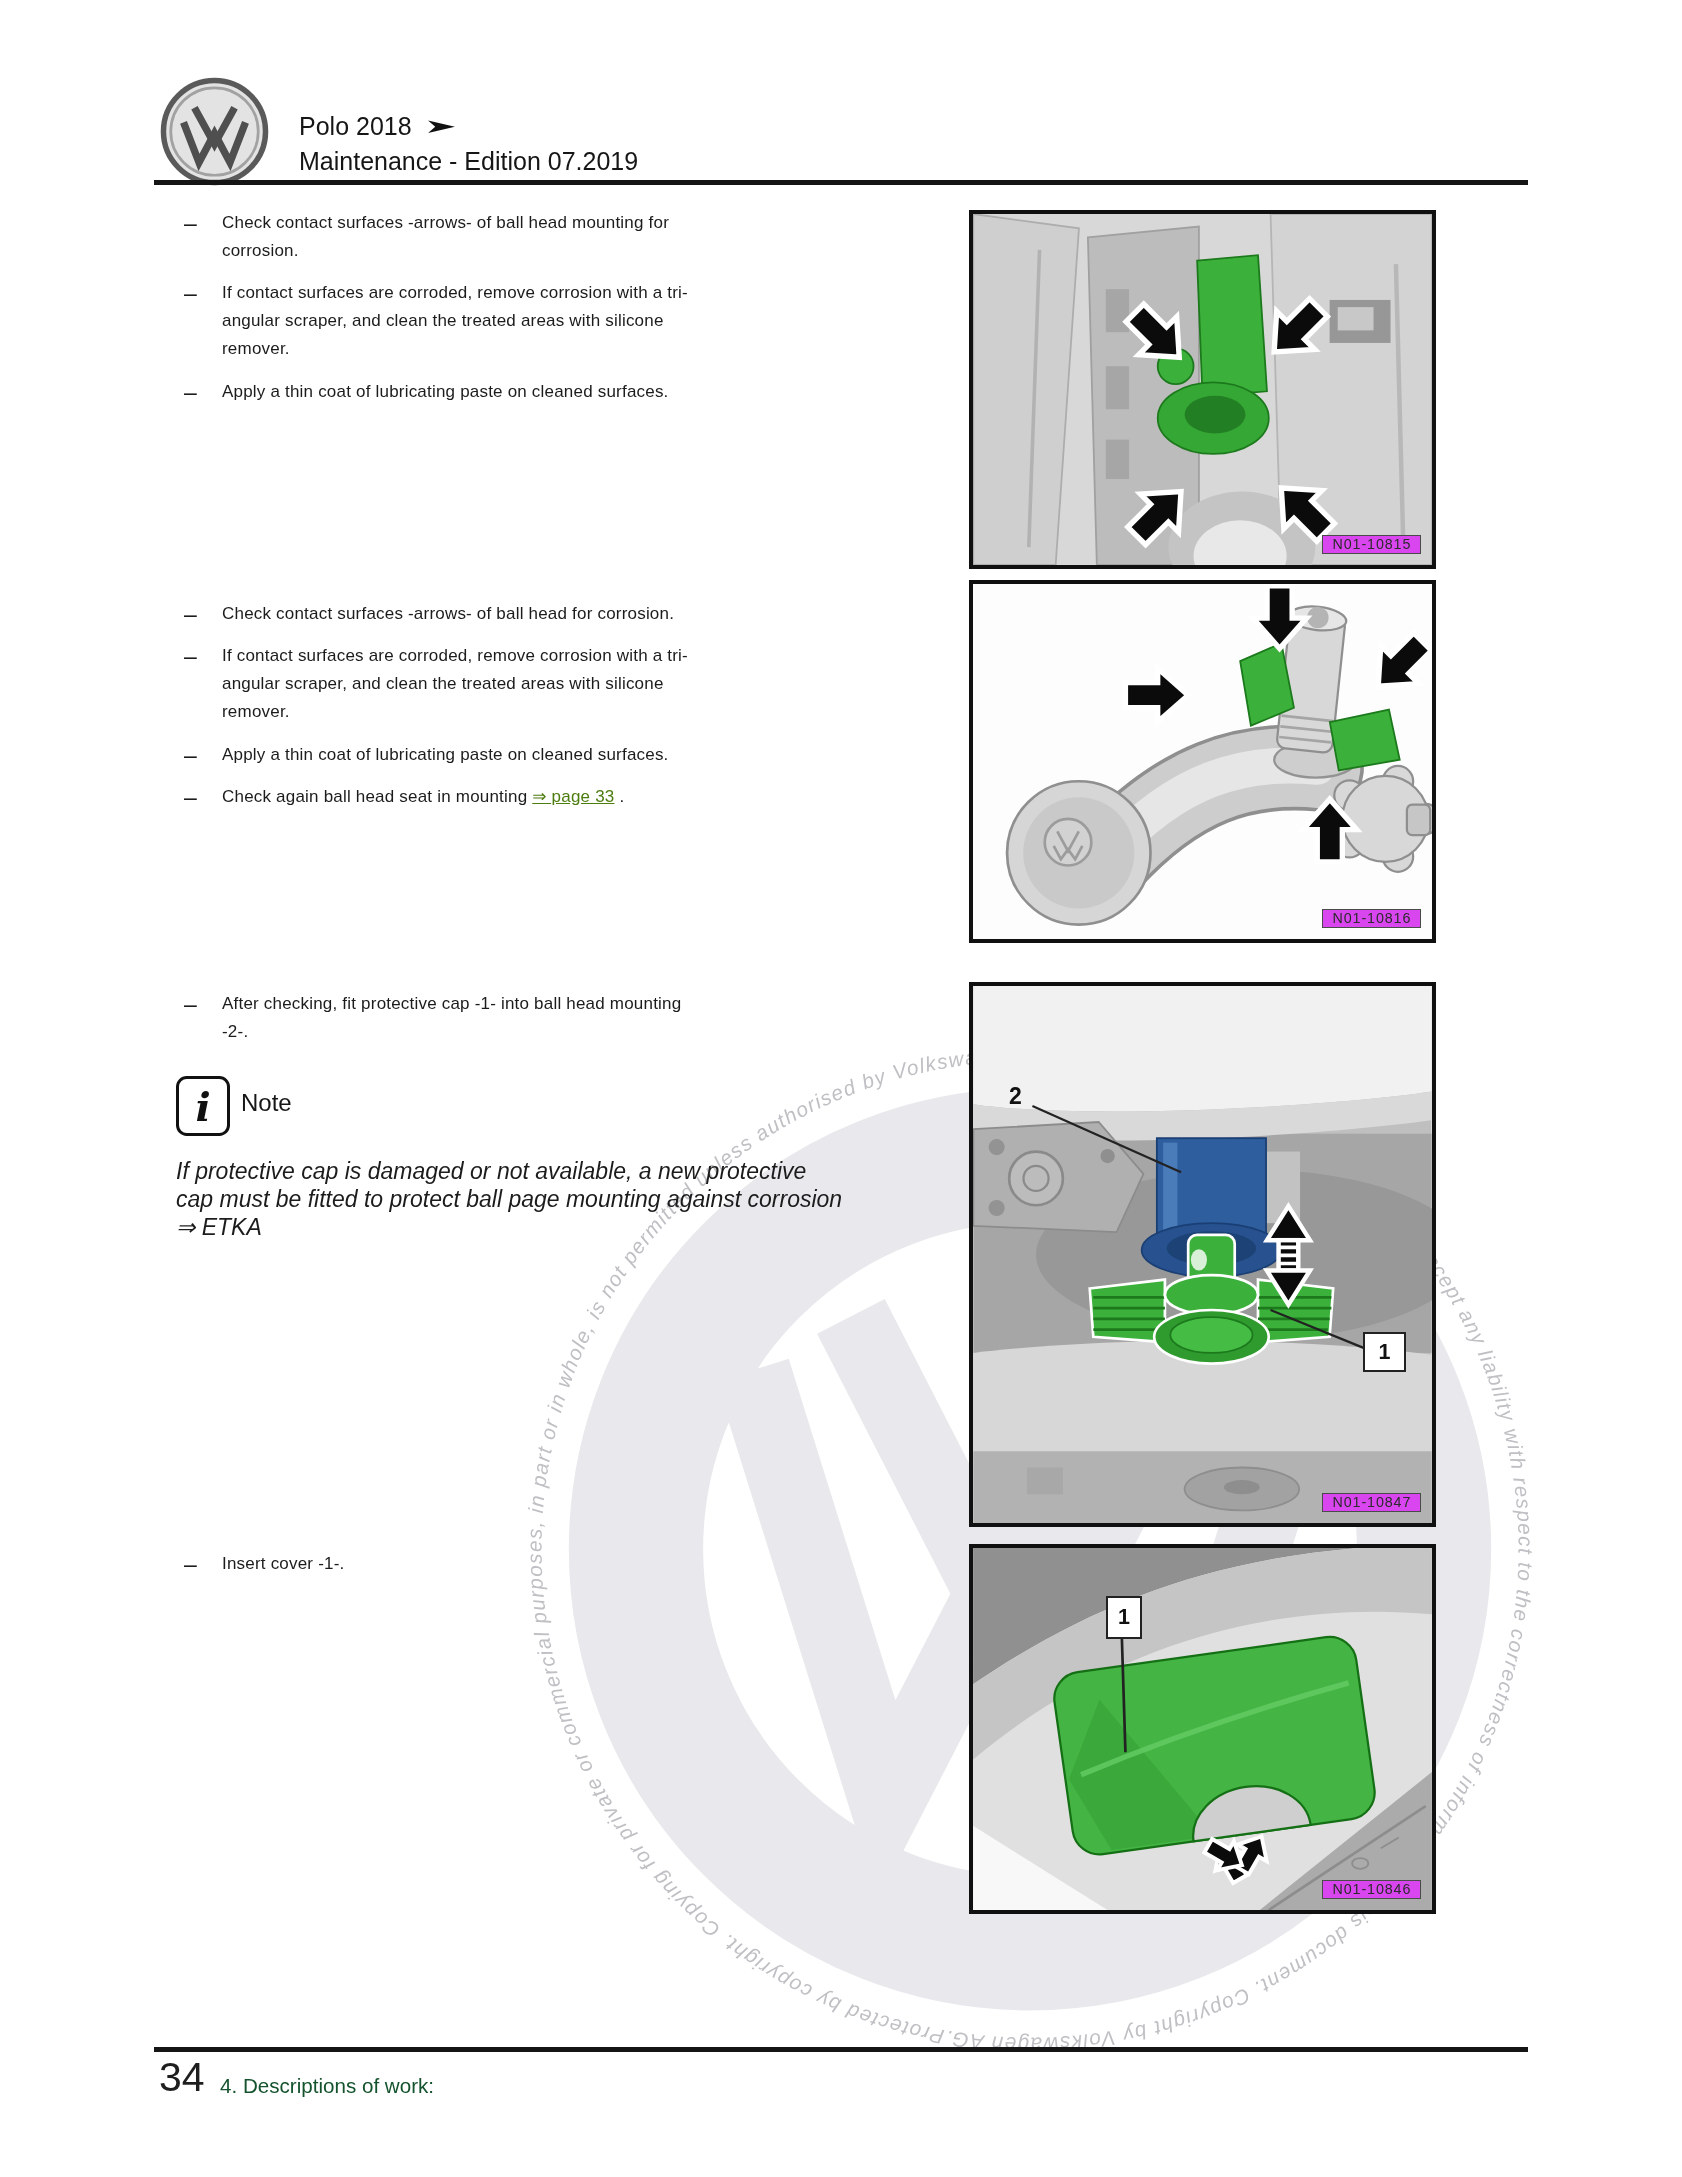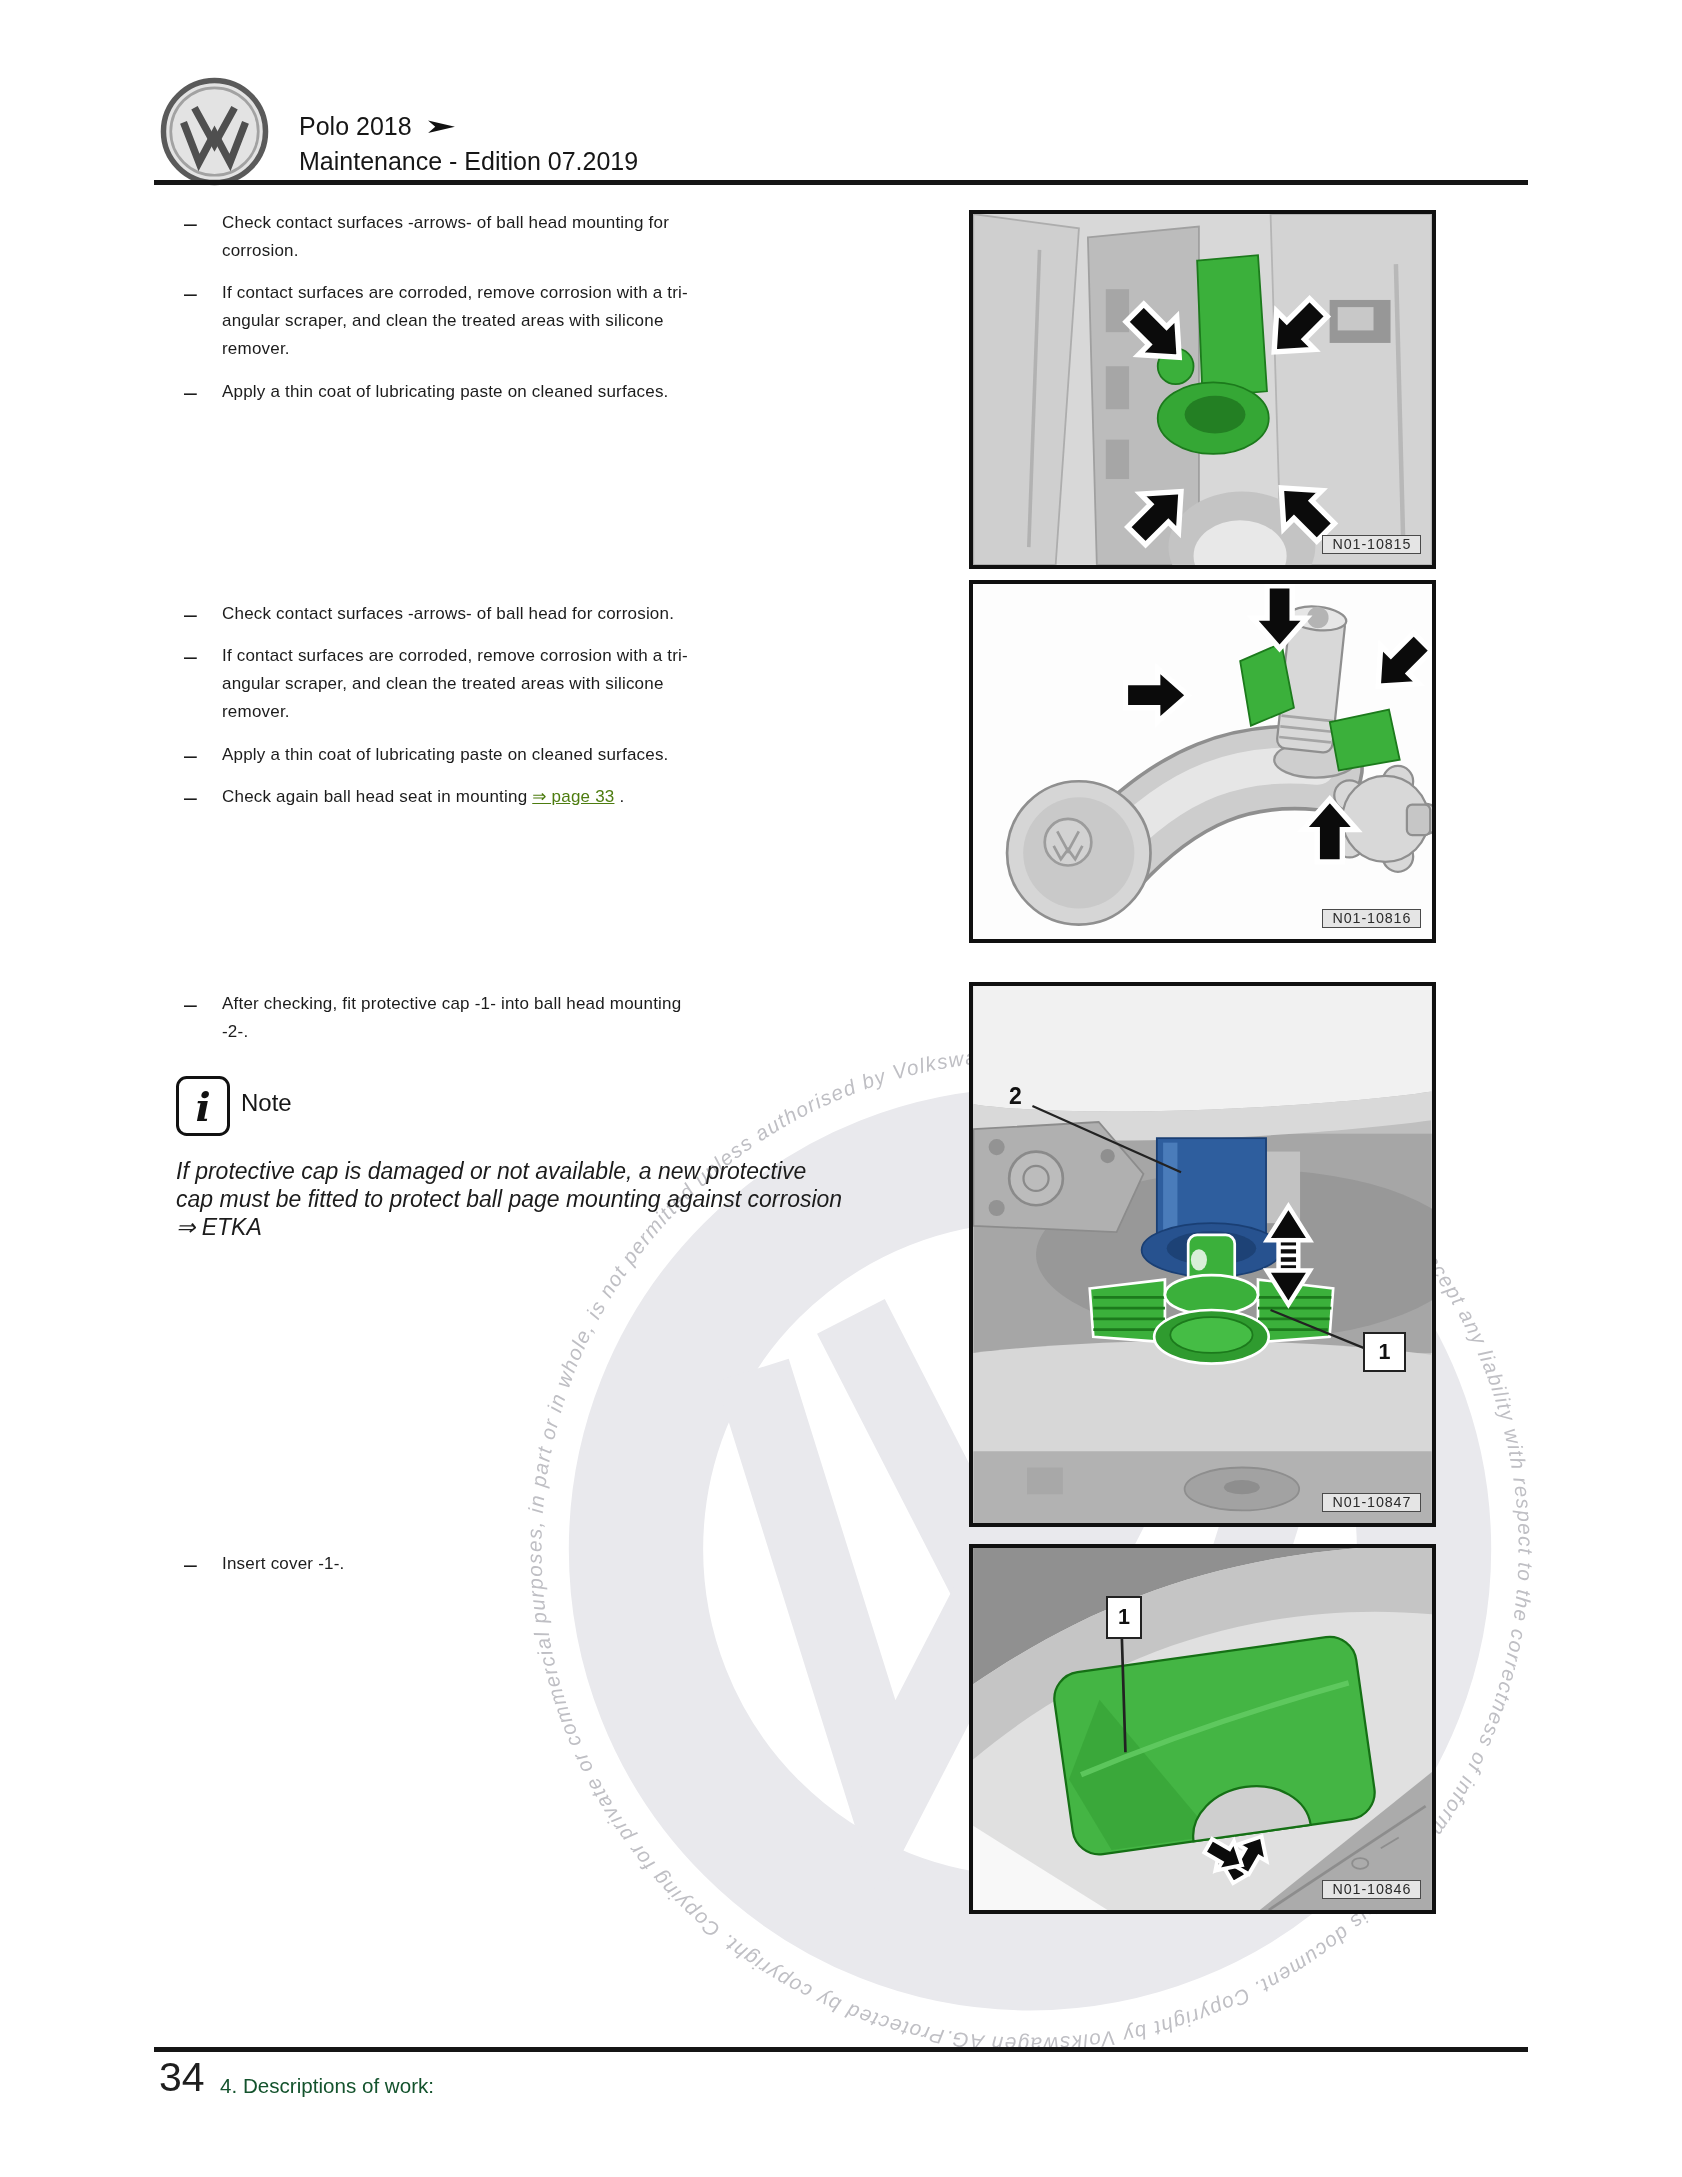--- a/index.html
+++ b/index.html
@@ -29,21 +29,21 @@
   .note-title{position:absolute;left:241px;top:1089px;font-size:24px;font-weight:normal;color:#161616;}
   .note-body{position:absolute;left:176px;top:1157px;width:725px;font-style:italic;font-size:23px;
              line-height:28px;white-space:pre-line;color:#1c1c1c;}
   
   .figure{position:absolute;left:969px;width:459px;background:#fff;border:4.5px solid #101010;}
   .fig1{top:210px;height:351px;}
   .fig2{top:580px;height:355px;}
   .fig3{top:982px;height:537px;}
   .fig4{top:1544px;height:362px;}
   .figure svg{display:block;width:100%;height:100%;}
-  .fig-label{position:absolute;right:10.7px;bottom:10.7px;background:#e5e5e5;border:1.8px solid #4a4a4a;
+  .fig-label{position:absolute;right:10.7px;bottom:10.7px;background:#d946ef;border:1.8px solid #4a4a4a;
              padding:0.9px 9px;font-size:14.3px;letter-spacing:0.9px;color:#2b2b2b;}
   .callout-num{position:absolute;font-weight:bold;font-size:23px;color:#111;}
   .callout-box{position:absolute;background:#fff;border:2.7px solid #222;font-weight:bold;font-size:21.5px;
                display:flex;align-items:center;justify-content:center;color:#111;}
   
   .footer-num{position:absolute;left:159px;top:2054px;font-size:41px;color:#1e1e1e;}
   .footer-sec{position:absolute;left:220px;top:2074px;font-size:20.6px;color:#14532d;}
   
   .watermark{position:absolute;left:0;top:0;width:1683px;height:2177px;pointer-events:none;}
 </style>

